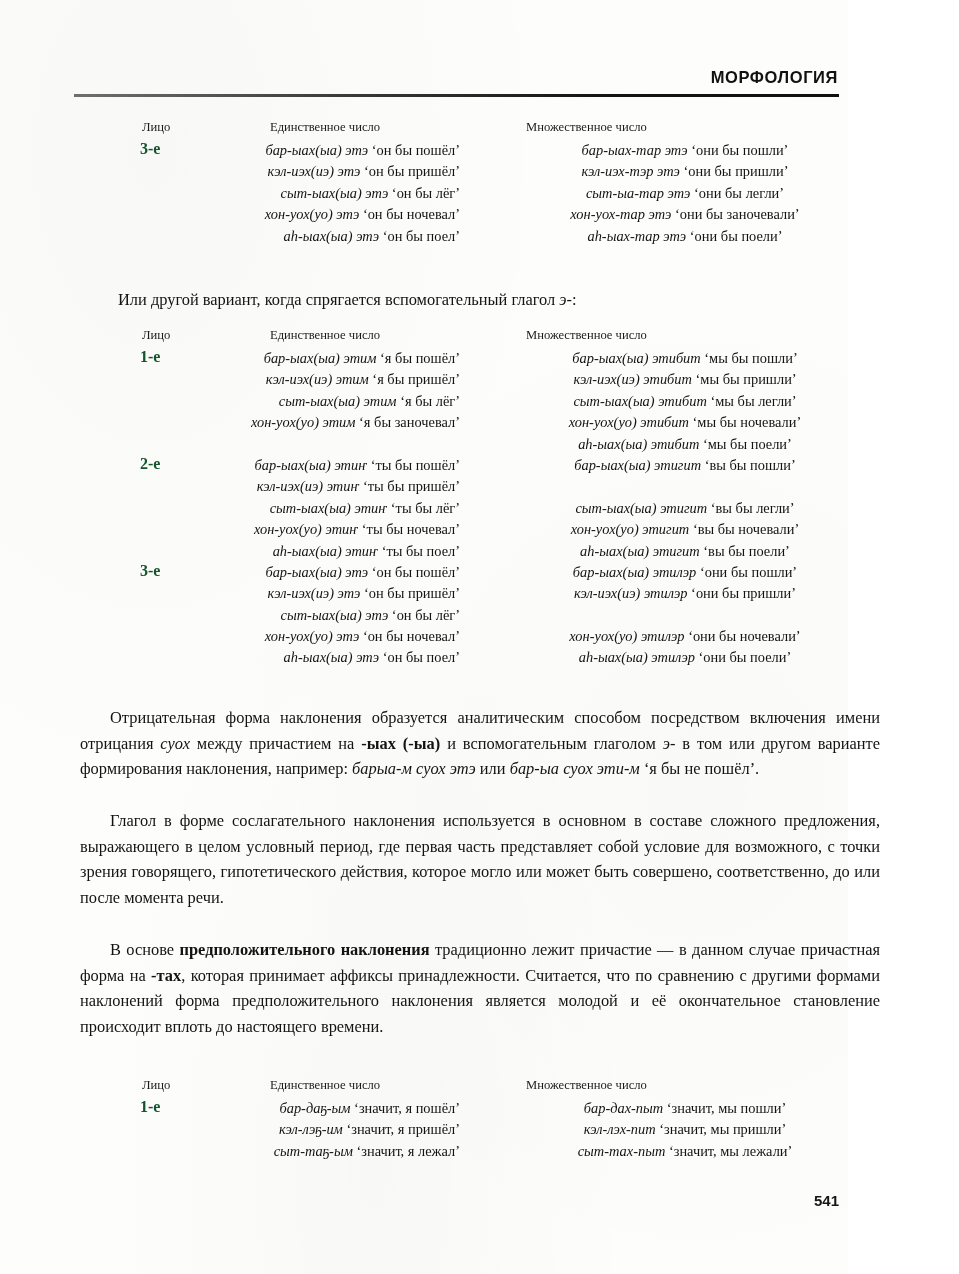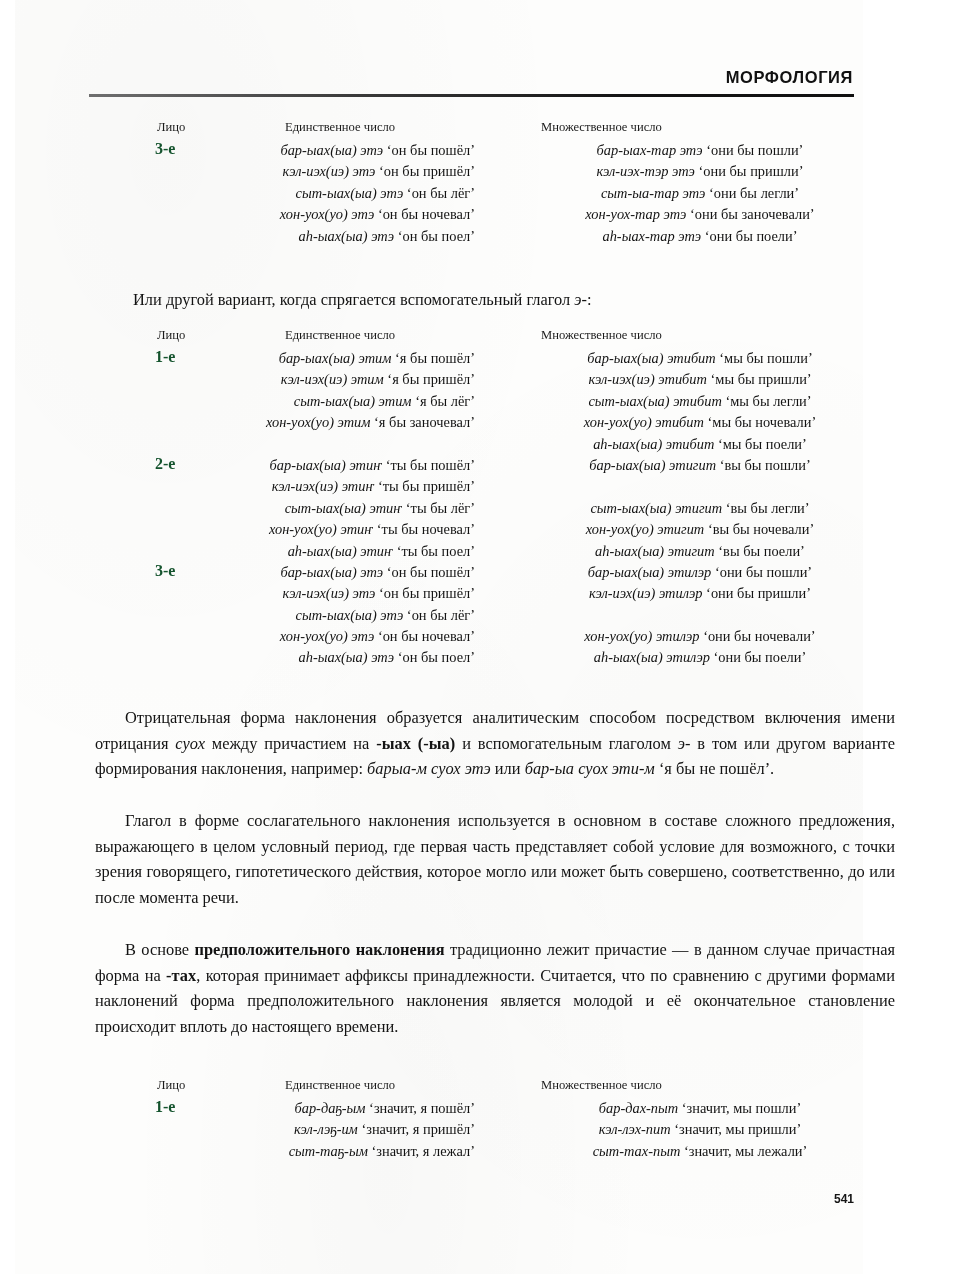--- a/index.html
+++ b/index.html
@@ -16,21 +16,20 @@
     color: #141414;
     overflow: hidden;
   }
 
   .page {
     position: absolute;
     inset: 0;
     width: 848px;
     height: 1274px;
     background: #fdfdfc;
-    margin-left: 15px;
   }
 
   
   .page::before {
     content: "";
     position: absolute;
     inset: 0;
     pointer-events: none;
     background:
       radial-gradient(ellipse at 18% 12%, rgba(0,0,0,0.018), rgba(0,0,0,0) 42%),
@@ -148,21 +147,21 @@
 
   
   .folio {
     position: absolute;
     left: 0;
     top: 1192px;
     width: 839px;
     text-align: right;
     font-family: "Liberation Sans", "DejaVu Sans", sans-serif;
     font-weight: bold;
-    font-size: 12px;
+    font-size: 15px;
     color: #151515;
   }
 </style>
 </head>
 <body>
 
 <div class="page">
 
   <div class="running-head">МОРФОЛОГИЯ</div>
   <div class="head-rule"></div>

